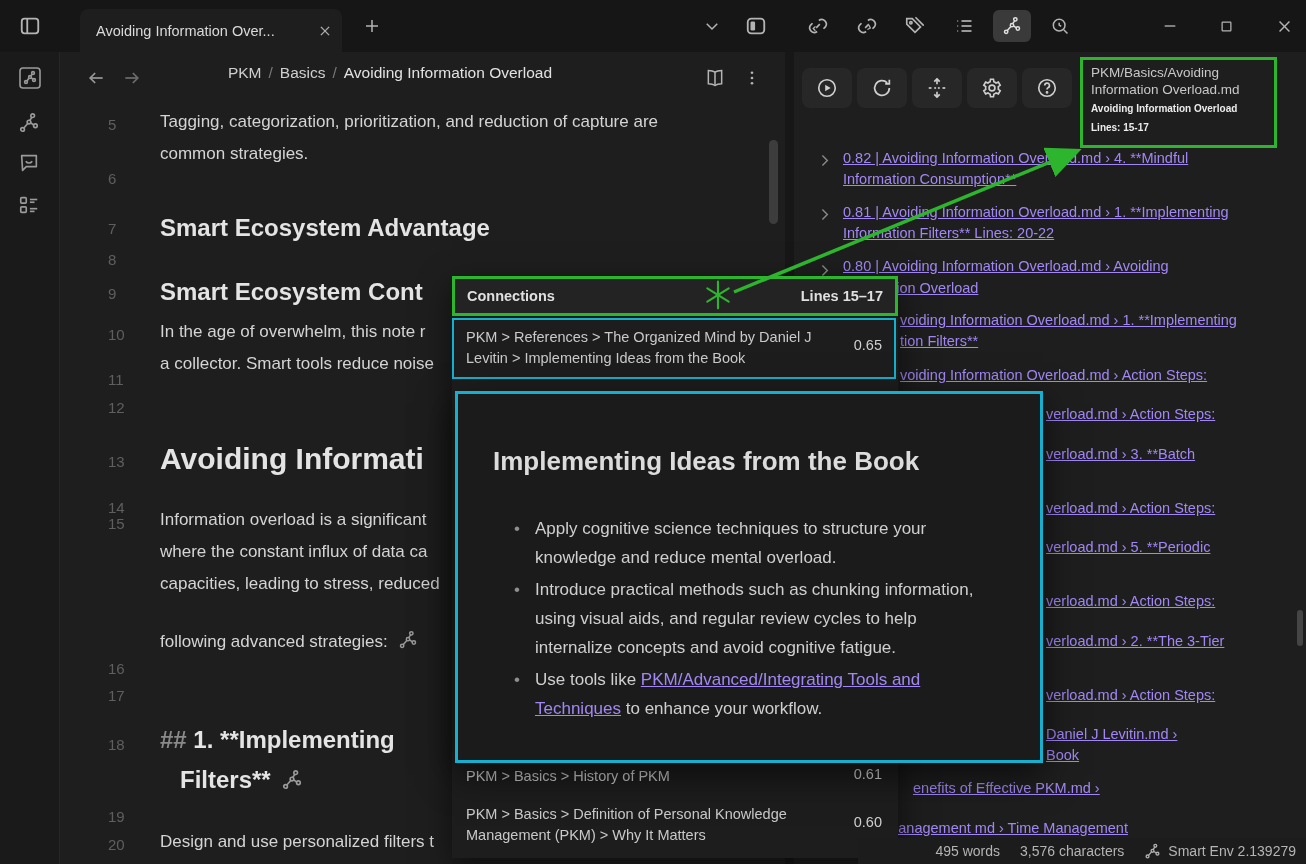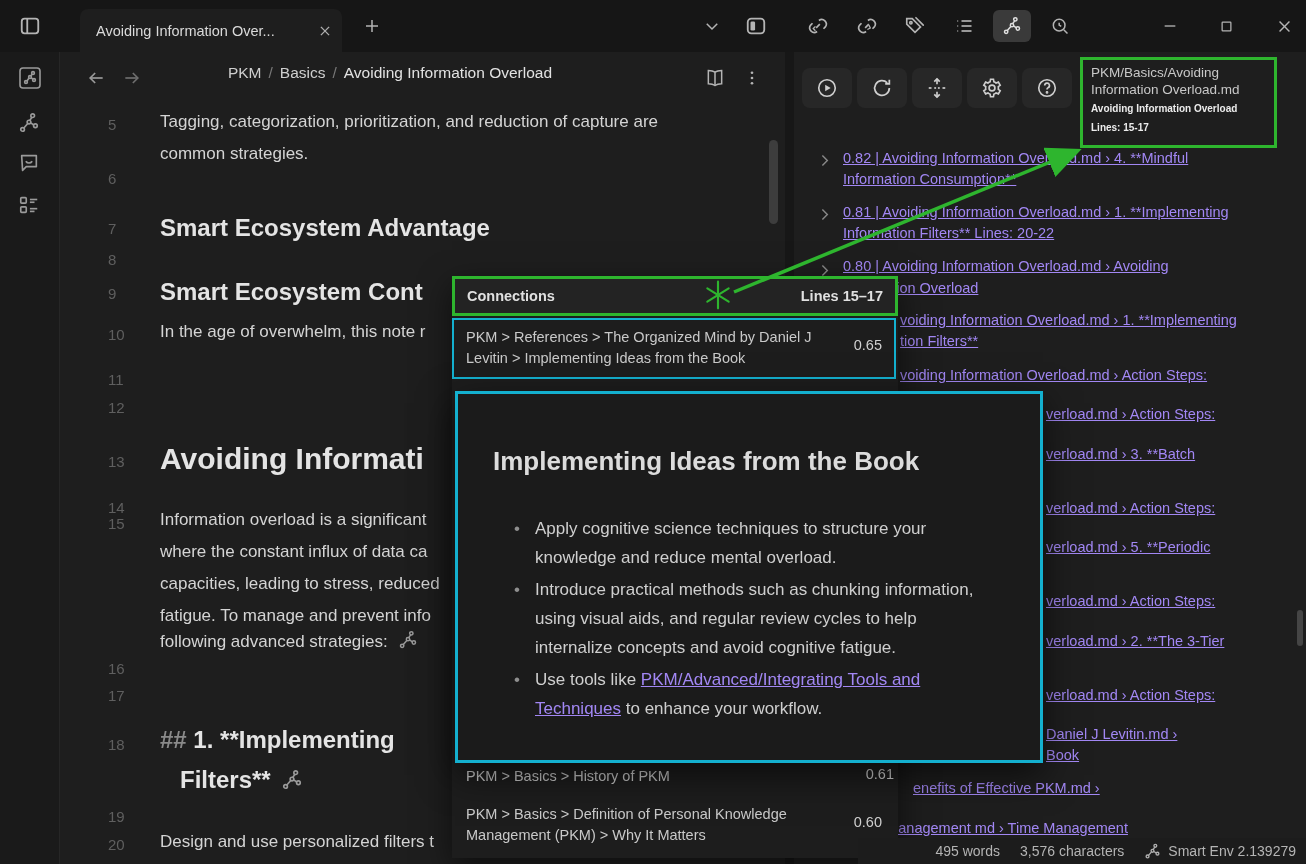--- a/index.html
+++ b/index.html
@@ -270,25 +270,25 @@
   <div class="gut" style="top:687px;">17</div>
   <div class="gut" style="top:736px;">18</div>
   <div class="gut" style="top:808px;">19</div>
   <div class="gut" style="top:836px;">20</div>
 
   <div class="bl" style="left:160px;top:112px;">Tagging, categorization, prioritization, and reduction of capture are</div>
   <div class="bl" style="left:160px;top:144px;text-align:right;">common strategies.</div>
   <div class="h2l" style="left:160px;top:214px;">Smart Ecosystem Advantage</div>
   <div class="h2l" style="left:160px;top:278px;">Smart Ecosystem Cont</div>
   <div class="bl" style="left:160px;top:322px;">In the age of overwhelm, this note r</div>
+  <div class="bl" style="left:160px;top:354px;">a collector. Smart tools reduce noise</div>
   <div class="h1l" style="left:160px;top:442px;">Avoiding Informati</div>
   <div class="bl" style="left:160px;top:510px;">Information overload is a significant</div>
   <div class="bl" style="left:160px;top:542px;">where the constant influx of data ca</div>
   <div class="bl" style="left:160px;top:574px;">capacities, leading to stress, reduced</div>
-  <div class="bl" style="left:160px;top:606px;">fatigue. To manage and prevent info</div>
   <div class="bl" style="left:160px;top:630px;"><span>following advanced strategies:</span><span class="inline-sc"><svg width="20" height="20" viewBox="0 0 24 24" fill="none" stroke="currentColor" stroke-width="1.8">
           <circle cx="5" cy="19" r="2"></circle>
           <circle cx="12" cy="11" r="2"></circle>
           <circle cx="19" cy="15" r="2"></circle>
           <circle cx="16" cy="4" r="2"></circle>
           <line x1="6.4" y1="17.4" x2="10.6" y2="12.6"></line>
           <line x1="13.9" y1="11.9" x2="17.2" y2="14.2"></line>
           <line x1="12.8" y1="9.2" x2="15.2" y2="5.8"></line>
         </svg></span></div>
   <div class="h2l" style="left:160px;top:726px;"><span class="hash">##</span><span> 1. **Implementing</span></div>
@@ -398,21 +398,21 @@
   </div>
 
   <div class="result1">
     <div class="rtext" style="position:absolute;left:12px;top:7px;">PKM &gt; References &gt; The Organized Mind by Daniel J</div>
     <div class="rtext" style="position:absolute;left:12px;top:28px;">Levitin &gt; Implementing Ideas from the Book</div>
     <div class="rscore" style="position:absolute;right:12px;top:17px;">0.65</div>
   </div>
 
   <div class="rowb" style="left:452px;top:758px;width:444px;height:34px;">
     <div class="rtext" style="position:absolute;left:14px;top:8px;">PKM &gt; Basics &gt; History of PKM</div>
-    <div class="rscore" style="position:absolute;right:2px;top:8px;margin-left:30px;">0.61</div>
+    <div class="rscore" style="position:absolute;right:14px;top:8px;margin-left:30px;">0.61</div>
   </div>
   <div class="rowb" style="left:452px;top:796px;width:444px;height:56px;">
     <div class="rtext" style="position:absolute;left:14px;top:8px;">PKM &gt; Basics &gt; Definition of Personal Knowledge</div>
     <div class="rtext" style="position:absolute;left:14px;top:29px;">Management (PKM) &gt; Why It Matters</div>
     <div class="rscore" style="position:absolute;right:14px;top:18px;">0.60</div>
   </div>
 
   <div class="tooltip">
     <div class="tt-title">Implementing Ideas from the Book</div>
     <ul class="tt-ul">

